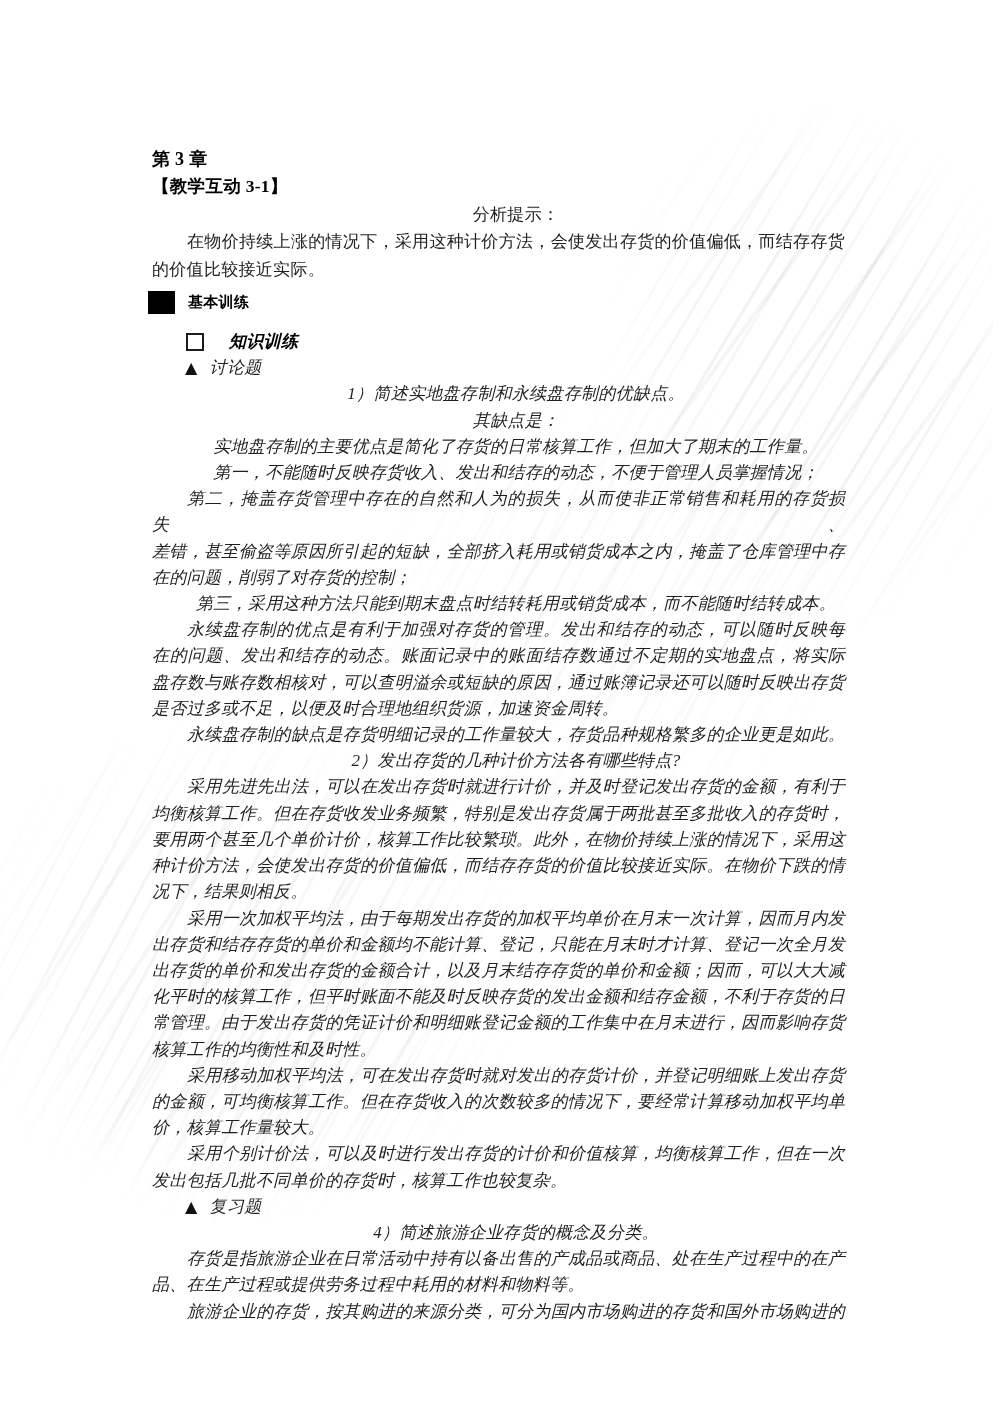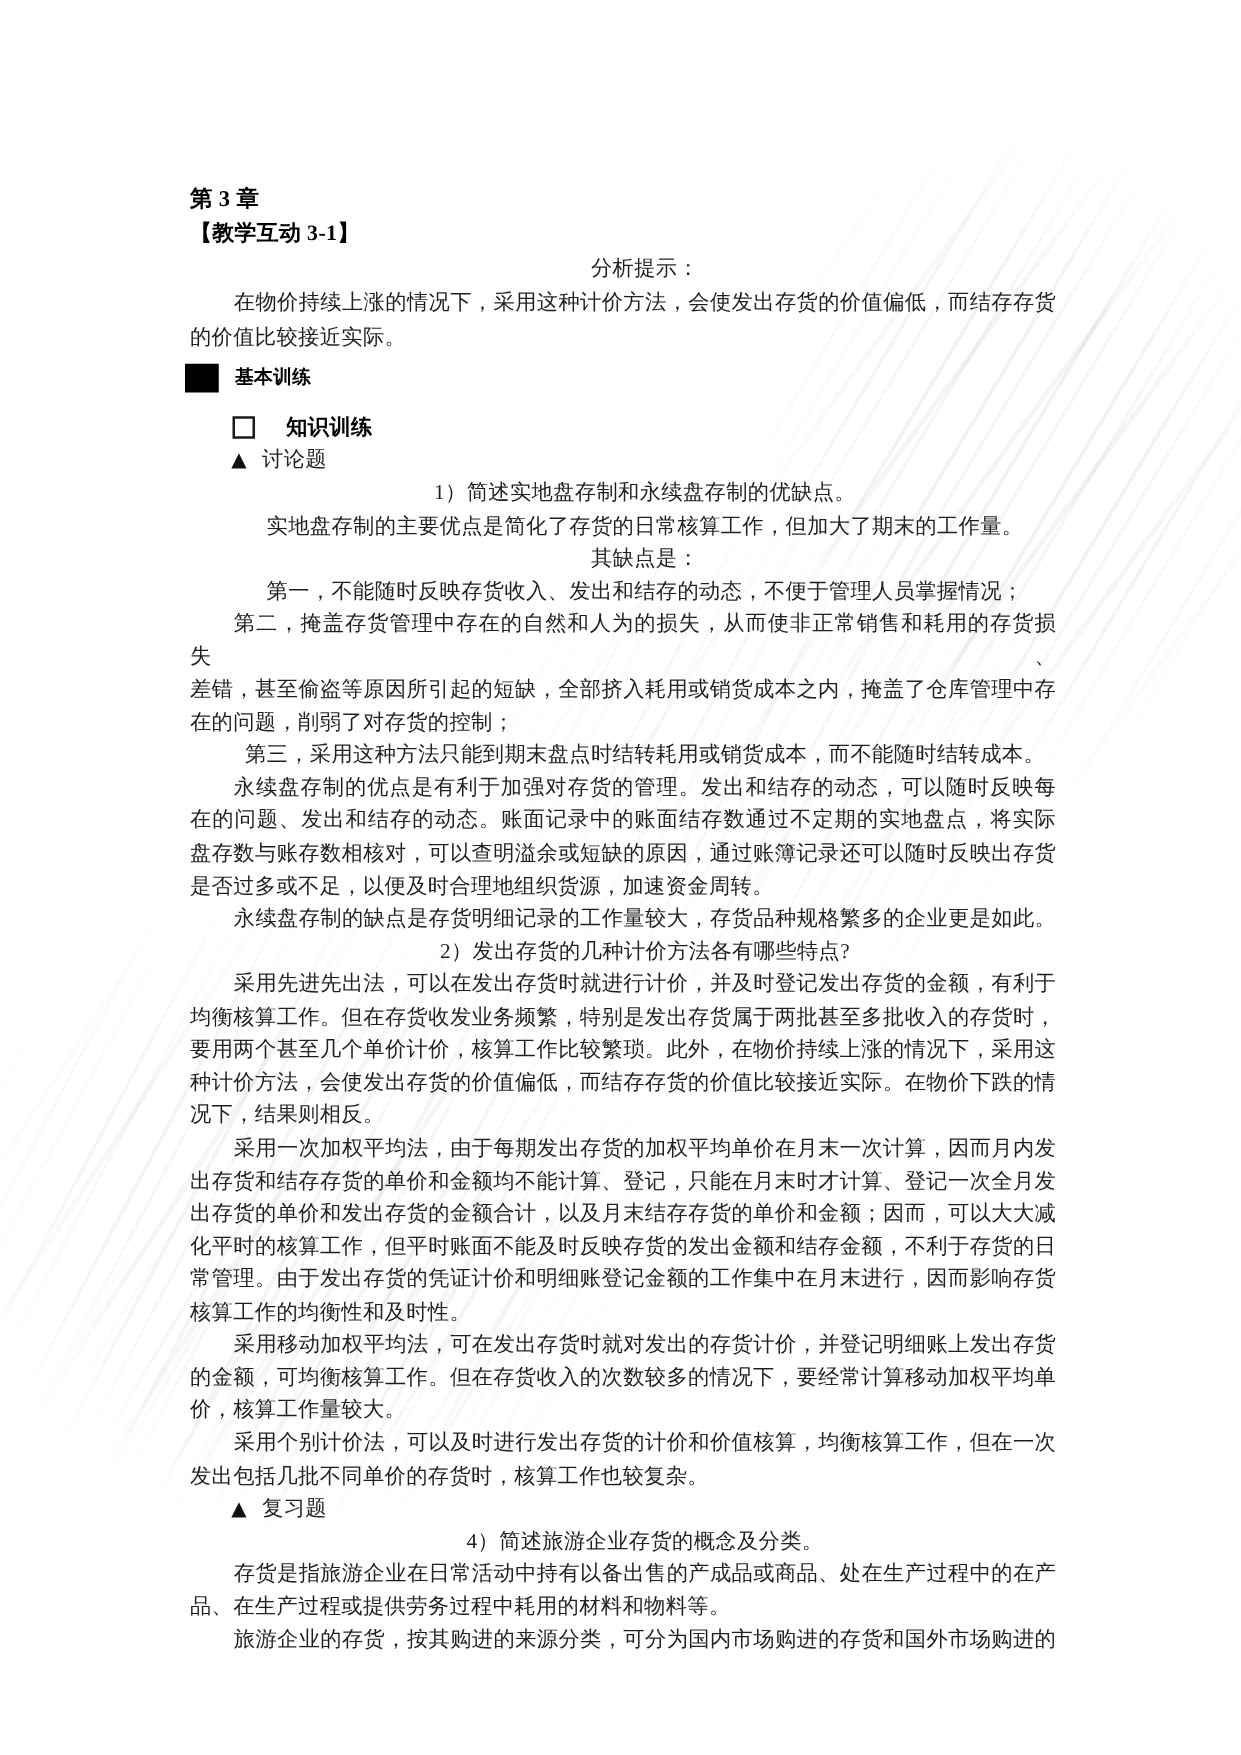--- a/index.html
+++ b/index.html
@@ -42,21 +42,21 @@
   
   .content{
     position:absolute;z-index:2;
     left:152px;top:0;width:693px;
     padding-top:110px;
     font-size:17px;
     letter-spacing:.3px;
     margin-top:36px;
   }
   .top{line-height:27.4px;}
-  .body{line-height:26.2px;}
+  .body{line-height:26.2px;font-style:italic;}
   .line{white-space:nowrap;}
   .in{text-indent:35px;text-align:center;}
   .j{white-space:normal;text-align:justify;text-align-last:justify;text-justify:inter-character;}
   .b{font-weight:700;color:#000;}
   .chapter{font-size:18px;}
   .inter{font-size:17.5px;}
   .section-header{
     display:flex;align-items:center;
     line-height:26px;margin:6px 0 14px -4px;
     font-weight:700;color:#000;font-size:15px;
@@ -99,22 +99,22 @@
         <span class="sq-hollow"></span>
         <span>知识训练</span>
       </div>
 
       <div class="tri-line">
         <span class="tri">▲</span>
         <span>讨论题</span>
       </div>
 
       <div class="line in">1）简述实地盘存制和永续盘存制的优缺点。</div>
+      <div class="line in">其缺点是：</div>
       <div class="line in">实地盘存制的主要优点是简化了存货的日常核算工作，但加大了期末的工作量。</div>
-      <div class="line in">其缺点是：</div>
       <div class="line in">第一，不能随时反映存货收入、发出和结存的动态，不便于管理人员掌握情况；</div>
       <div class="line in j">第二，掩盖存货管理中存在的自然和人为的损失，从而使非正常销售和耗用的存货损失、</div>
       <div class="line j">差错，甚至偷盗等原因所引起的短缺，全部挤入耗用或销货成本之内，掩盖了仓库管理中存</div>
       <div class="line">在的问题，削弱了对存货的控制；</div>
       <div class="line in">第三，采用这种方法只能到期末盘点时结转耗用或销货成本，而不能随时结转成本。</div>
       <div class="line in j">永续盘存制的优点是有利于加强对存货的管理。发出和结存的动态，可以随时反映每</div>
       <div class="line j">在的问题、发出和结存的动态。账面记录中的账面结存数通过不定期的实地盘点，将实际</div>
       <div class="line j">盘存数与账存数相核对，可以查明溢余或短缺的原因，通过账簿记录还可以随时反映出存货</div>
       <div class="line">是否过多或不足，以便及时合理地组织货源，加速资金周转。</div>
       <div class="line in j">永续盘存制的缺点是存货明细记录的工作量较大，存货品种规格繁多的企业更是如此。</div>

